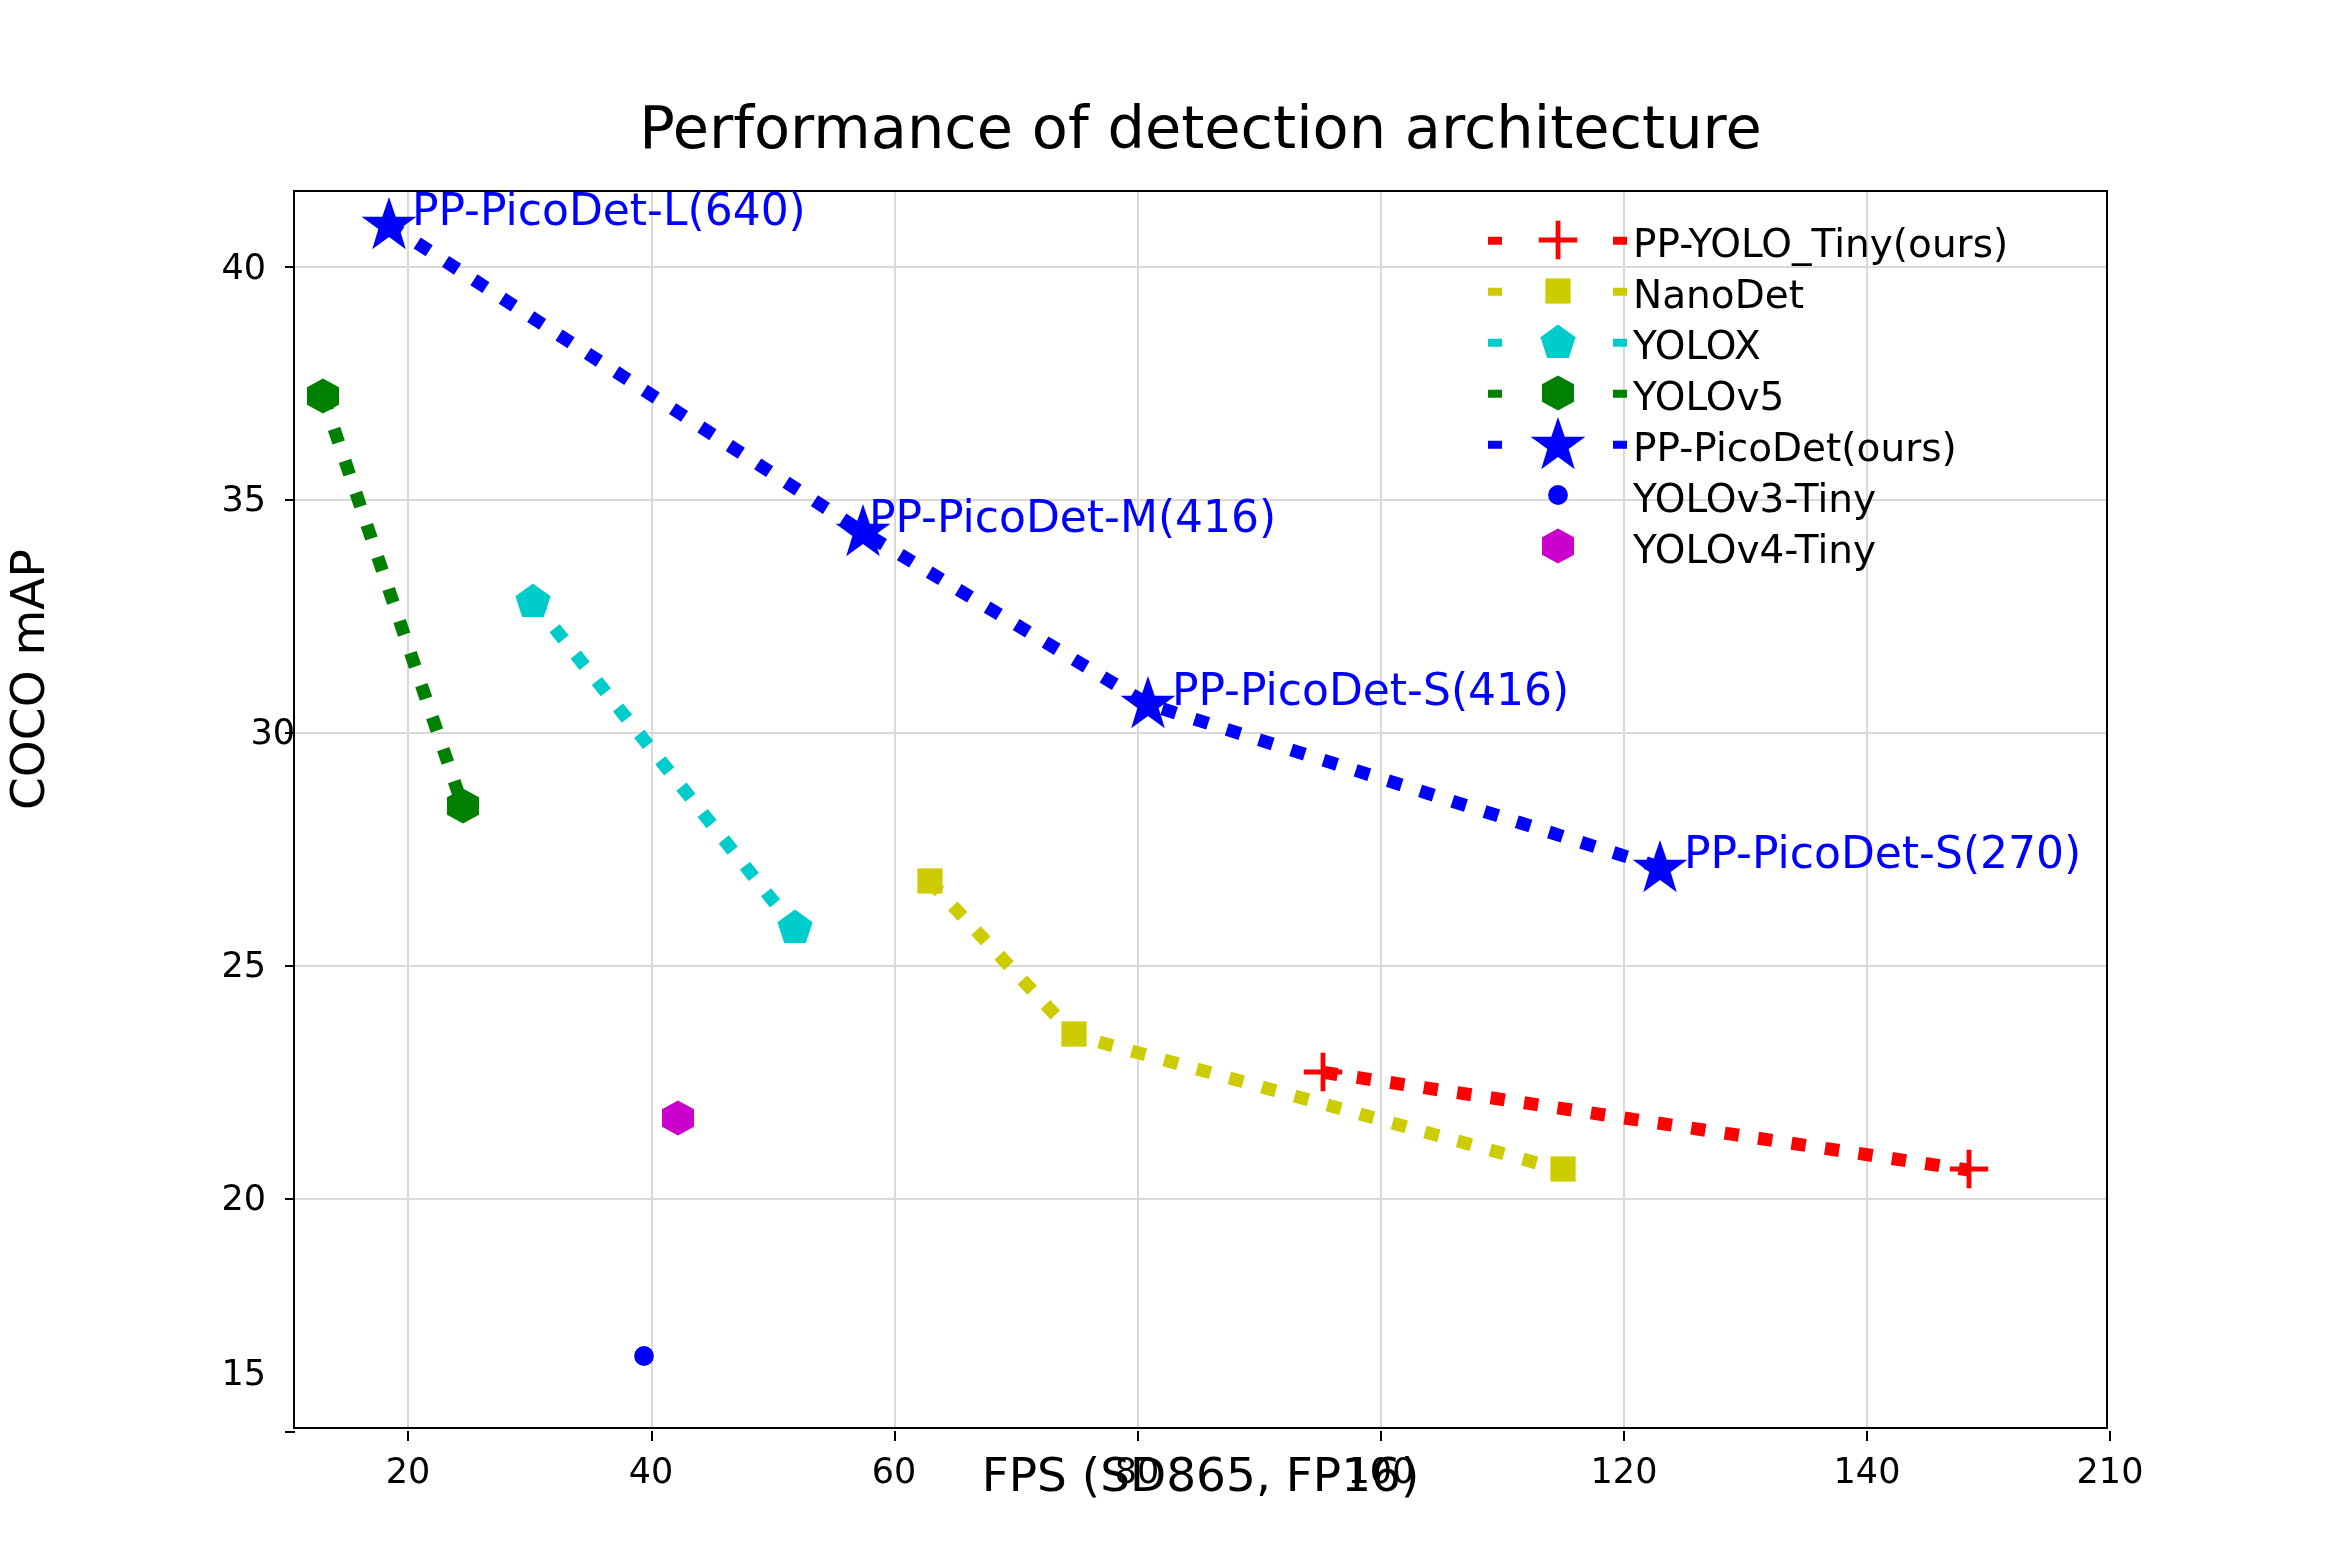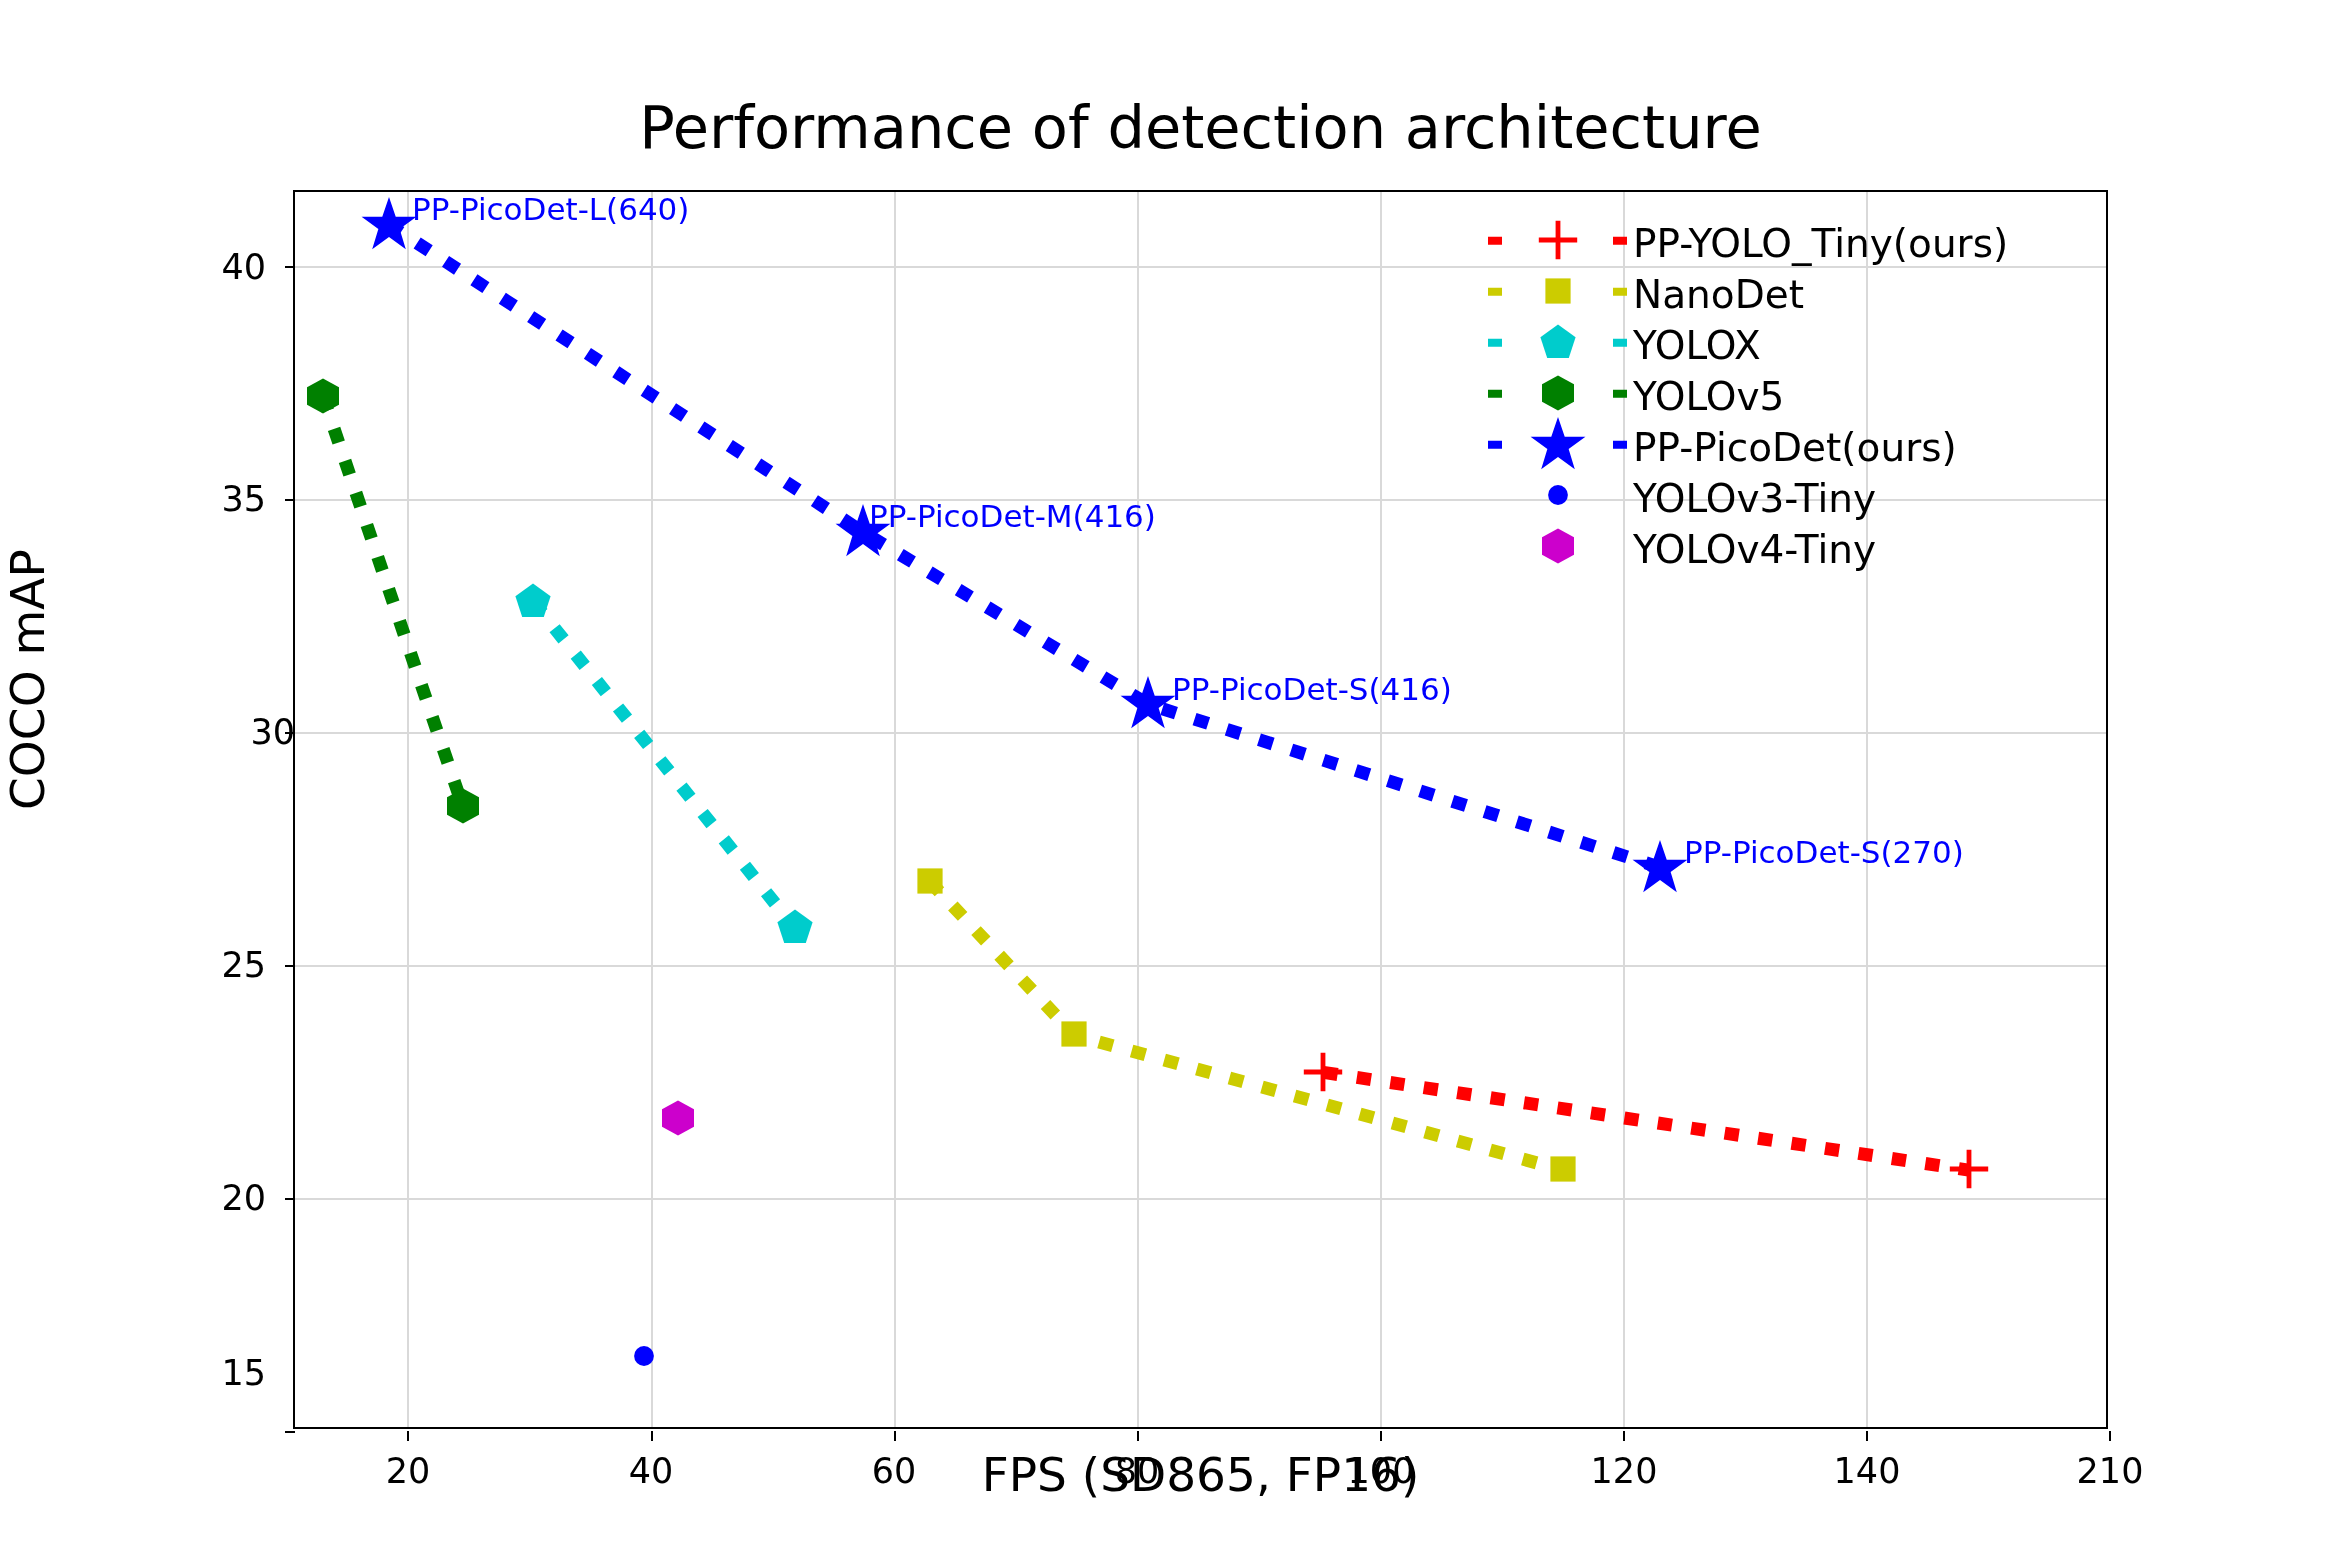--- a/index.html
+++ b/index.html
@@ -30,21 +30,21 @@
   .ylab{position:absolute;left:-29px;transform:translate(-100%,-50%);
         font-size:35px;color:#000;white-space:nowrap;}
 
   #xaxis-title{position:absolute;left:293px;top:1447px;width:1815px;text-align:center;
         font-size:47px;color:#000;white-space:nowrap;}
   #yaxis-title{position:absolute;left:0px;top:810px;
         font-size:47px;color:#000;white-space:nowrap;
         transform:rotate(-90deg);transform-origin:left top;}
 
   .marker{position:absolute;transform:translate(-50%,-50%);}
-  .ptlabel{position:absolute;font-size:31px;white-space:nowrap;
+  .ptlabel{position:absolute;font-size:44px;white-space:nowrap;
            transform:translateY(-50%);}
 
   #legend{position:absolute;left:1483px;top:215px;width:605px;}
   .lgrow{display:flex;align-items:flex-end;height:51px;}
   .lgkey{width:150px;height:51px;position:relative;flex:0 0 150px;}
   .lgtxt{font-size:39px;color:#000;white-space:nowrap;}
   .kdash{position:absolute;top:50%;transform:translateY(-50%);height:8.5px;}
   .kmark{position:absolute;left:75px;top:50%;transform:translate(-50%,-50%);}
 </style>
 </head>

